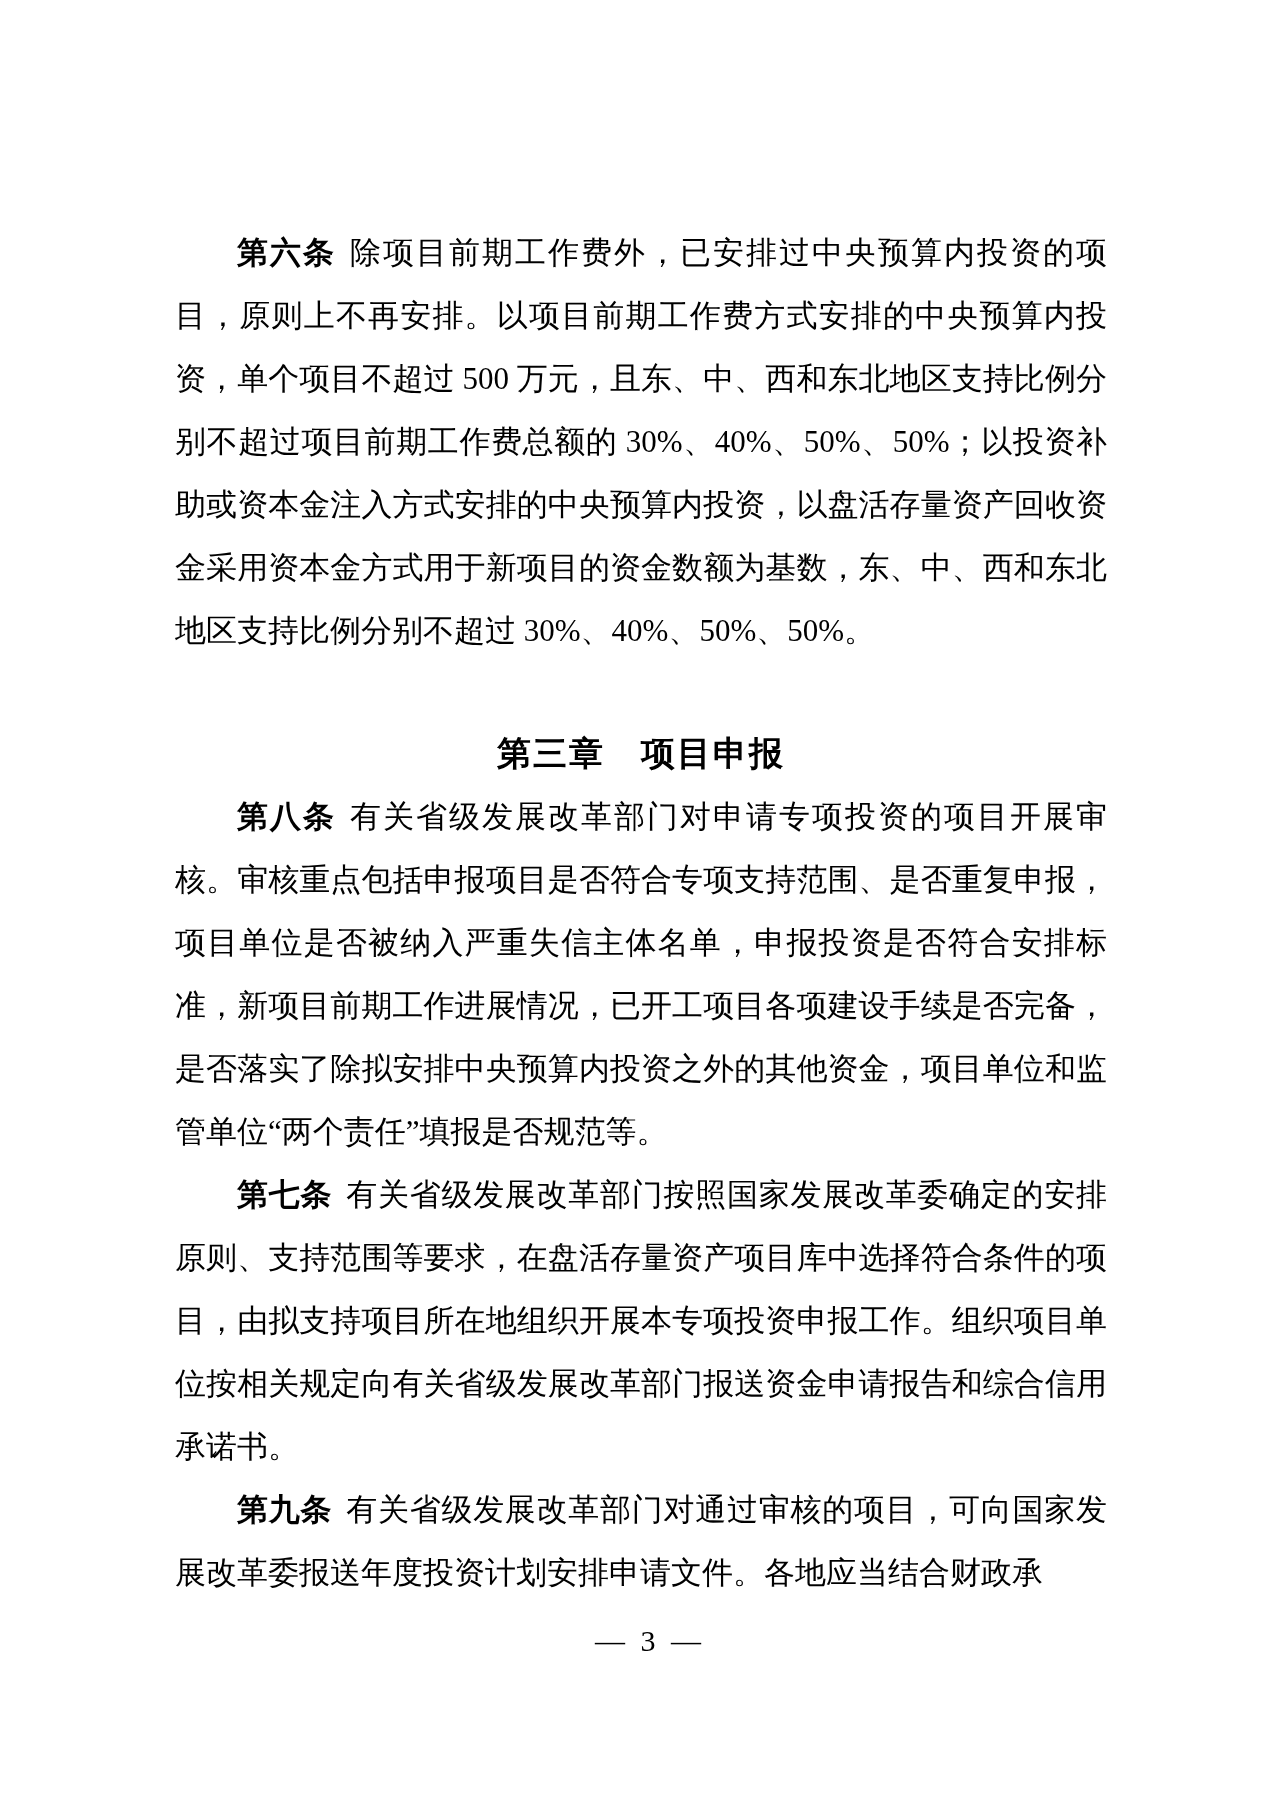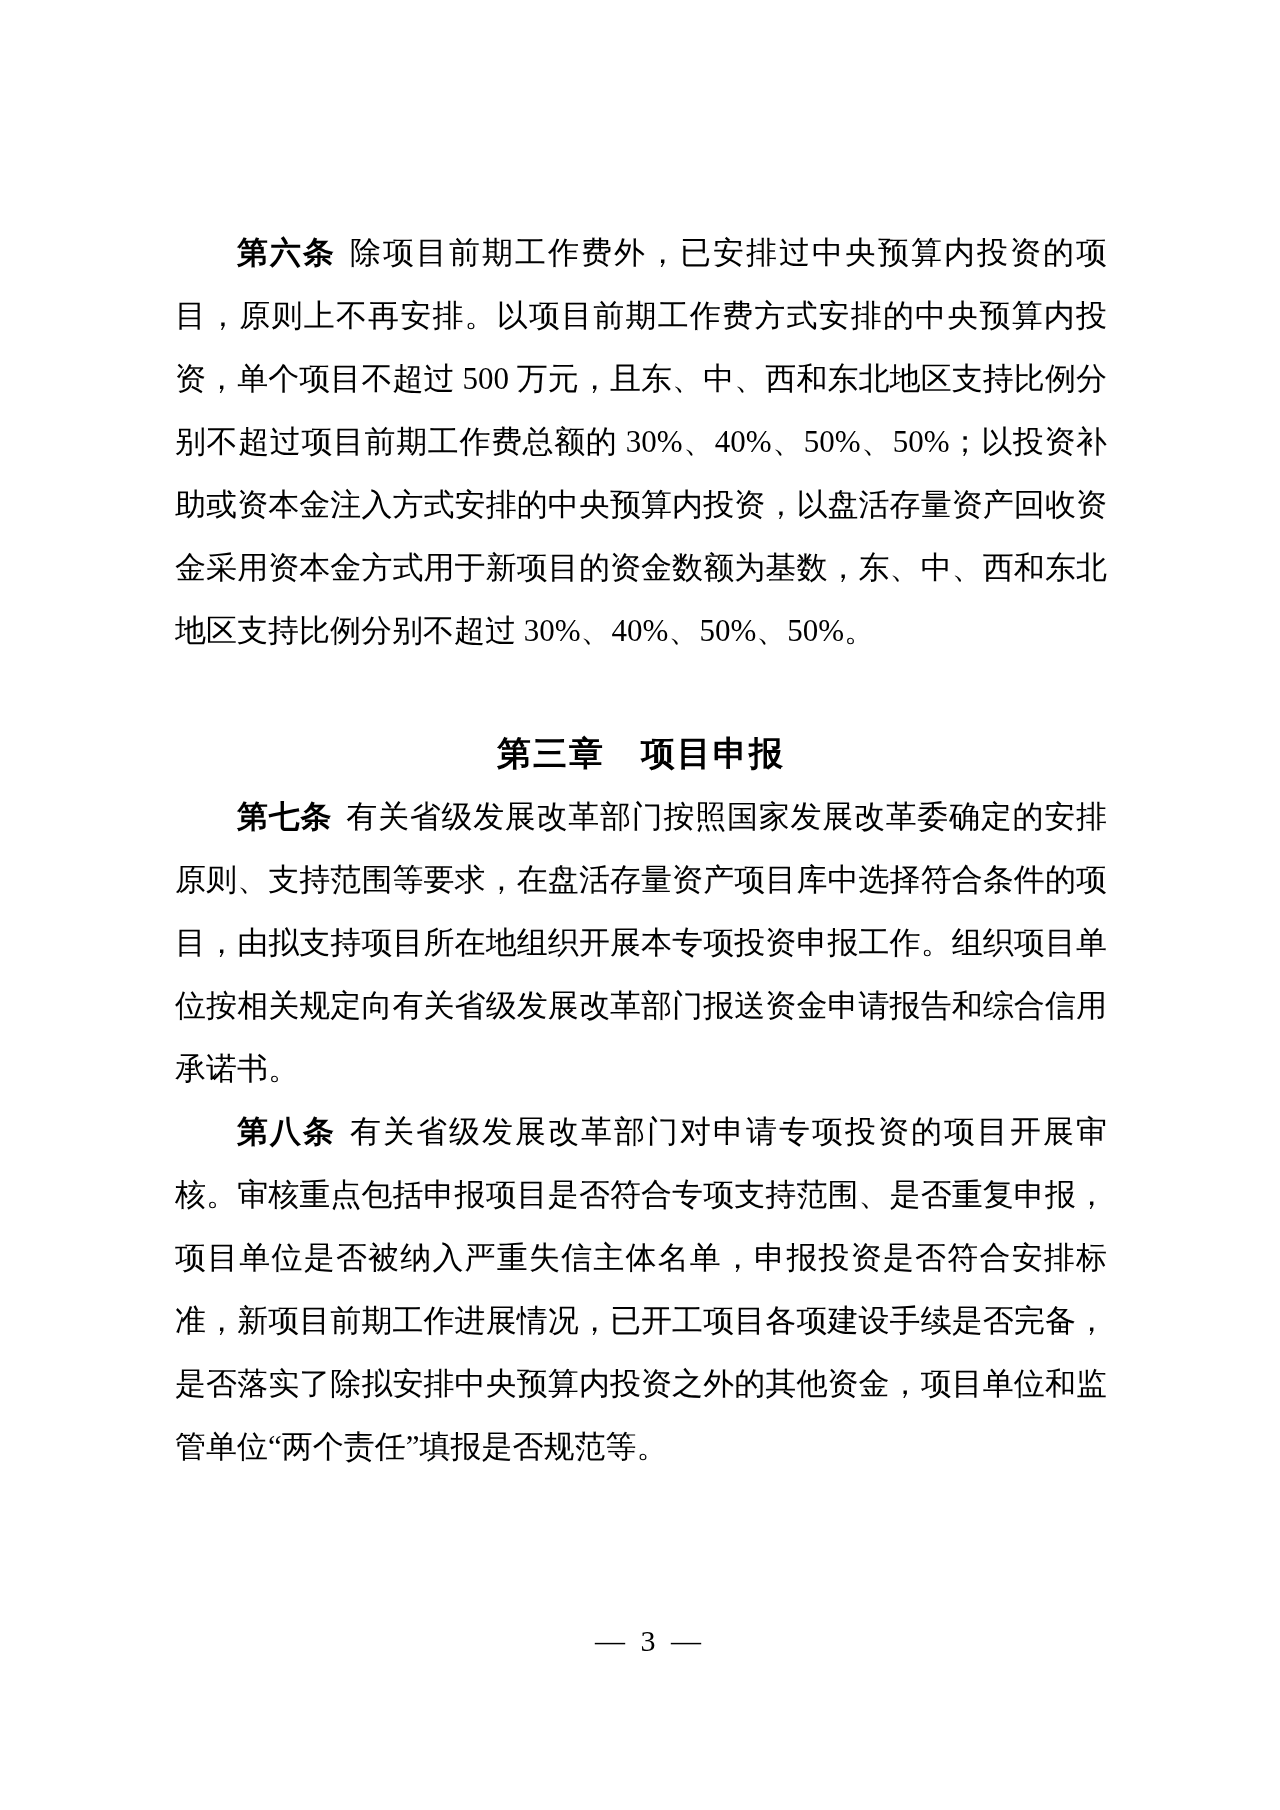--- a/index.html
+++ b/index.html
@@ -70,24 +70,27 @@
 
     <p class="para">
       <span class="art-label">第六条</span><span class="art-text">除项目前期工作费外，已安排过中央预算内投资的项目，原则上不再安排。以项目前期工作费方式安排的中央预算内投资，单个项目不超过 500 万元，且东、中、西和东北地区支持比例分别不超过项目前期工作费总额的 30%、40%、50%、50%；以投资补助或资本金注入方式安排的中央预算内投资，以盘活存量资产回收资金采用资本金方式用于新项目的资金数额为基数，东、中、西和东北地区支持比例分别不超过 30%、40%、50%、50%。</span>
     </p>
 
     <h2 class="chapter">
       <span>第三章</span><span class="chapter-title">项目申报</span>
     </h2>
 
     <p class="para">
+      <span class="art-label">第八条</span><span class="art-text">有关省级发展改革部门对申请专项投资的项目开展审核。审核重点包括申报项目是否符合专项支持范围、是否重复申报，项目单位是否被纳入严重失信主体名单，申报投资是否符合安排标准，新项目前期工作进展情况，已开工项目各项建设手续是否完备，是否落实了除拟安排中央预算内投资之外的其他资金，项目单位和监管单位“两个责任”填报是否规范等。</span>
+    </p>
+
+    <p class="para">
       <span class="art-label">第七条</span><span class="art-text">有关省级发展改革部门按照国家发展改革委确定的安排原则、支持范围等要求，在盘活存量资产项目库中选择符合条件的项目，由拟支持项目所在地组织开展本专项投资申报工作。组织项目单位按相关规定向有关省级发展改革部门报送资金申请报告和综合信用承诺书。</span>
     </p>
 
     <p class="para">
-      <span class="art-label">第八条</span><span class="art-text">有关省级发展改革部门对申请专项投资的项目开展审核。审核重点包括申报项目是否符合专项支持范围、是否重复申报，项目单位是否被纳入严重失信主体名单，申报投资是否符合安排标准，新项目前期工作进展情况，已开工项目各项建设手续是否完备，是否落实了除拟安排中央预算内投资之外的其他资金，项目单位和监管单位“两个责任”填报是否规范等。</span>
+      <span class="art-label">第九条</span><span class="art-text">有关省级发展改革部门对通过审核的项目，可向国家发展改革委报送年度投资计划安排申请文件。各地应当结合财政承</span>
     </p>
-
 
   </div>
 
   <div class="footer">— 3 —</div>
 </div>
 
 </body></html>

